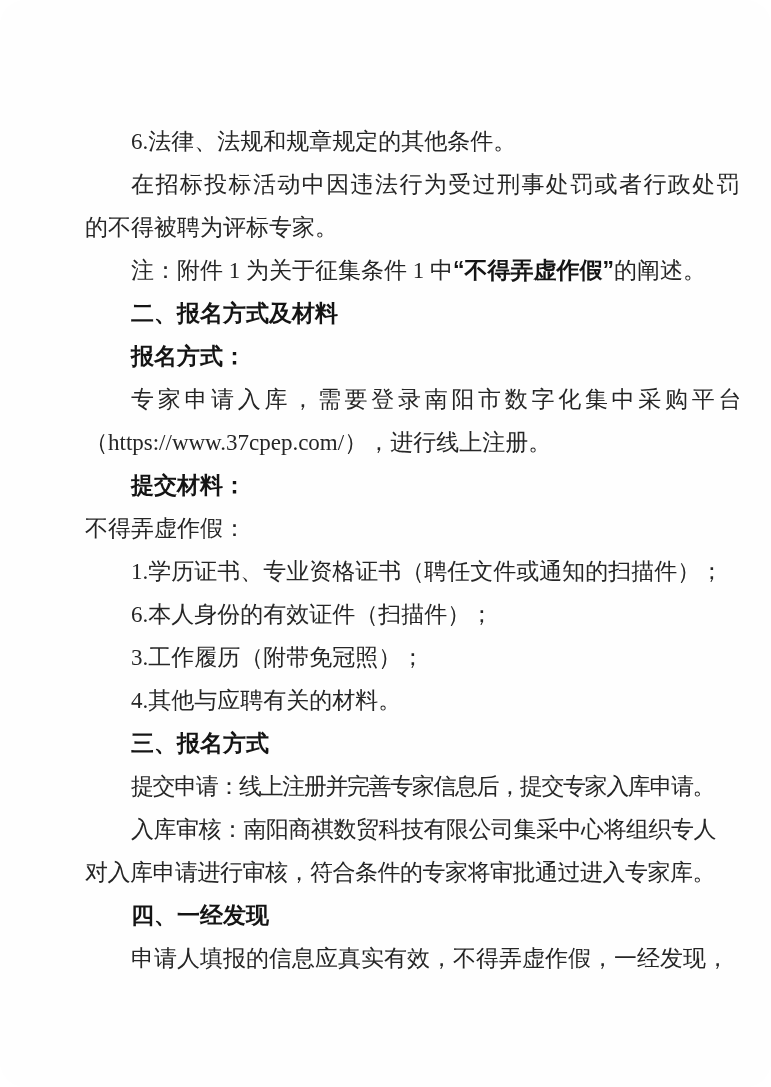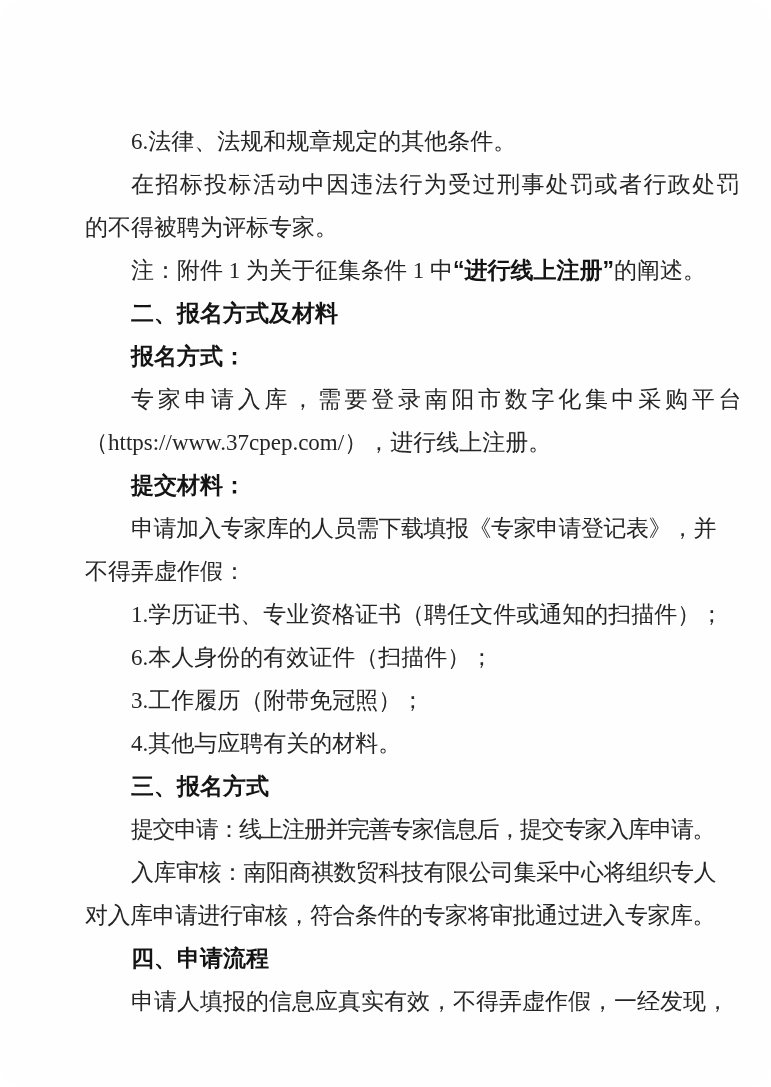--- a/index.html
+++ b/index.html
@@ -35,43 +35,42 @@
 </head>
 <body>
 
 <div class="page">
 
   <div class="line indent">6.法律、法规和规章规定的其他条件。</div>
 
   <div class="line indent ls-med">在招标投标活动中因违法行为受过刑事处罚或者行政处罚</div>
   <div class="line">的不得被聘为评标专家。</div>
 
-  <div class="line indent"><span>注：附件 1 为关于征集条件 1 中</span><span class="bold-seg">“进行线上注册”</span><span>的阐述。</span></div>
+  <div class="line indent"><span>注：附件 1 为关于征集条件 1 中</span><span class="bold-seg">“不得弄虚作假”</span><span>的阐述。</span></div>
 
   <div class="line indent heading">二、报名方式及材料</div>
 
   <div class="line indent subhead">报名方式：</div>
 
   <div class="line indent ls-wide">专家申请入库，需要登录南阳市数字化集中采购平台</div>
   <div class="line">（https://www.37cpep.com/），进行线上注册。</div>
 
   <div class="line indent subhead">提交材料：</div>
 
-  <div class="line indent ls-t1">申请加入专家库的人员需下载填报《专家申请登记表》，并</div>
   <div class="line">不得弄虚作假：</div>
 
   <div class="line indent">1.学历证书、专业资格证书（聘任文件或通知的扫描件）；</div>
   <div class="line indent">6.本人身份的有效证件（扫描件）；</div>
   <div class="line indent">3.工作履历（附带免冠照）；</div>
   <div class="line indent">4.其他与应聘有关的材料。</div>
 
   <div class="line indent heading">三、报名方式</div>
 
   <div class="line indent ls-t2">提交申请：线上注册并完善专家信息后，提交专家入库申请。</div>
 
   <div class="line indent ls-t1">入库审核：南阳商祺数贸科技有限公司集采中心将组织专人</div>
   <div class="line ls-t1">对入库申请进行审核，符合条件的专家将审批通过进入专家库。</div>
 
-  <div class="line indent heading">四、申请流程</div>
+  <div class="line indent heading">四、一经发现</div>
 
   <div class="line indent">申请人填报的信息应真实有效，不得弄虚作假，一经发现，</div>
 
 </div>
 
 </body></html>

